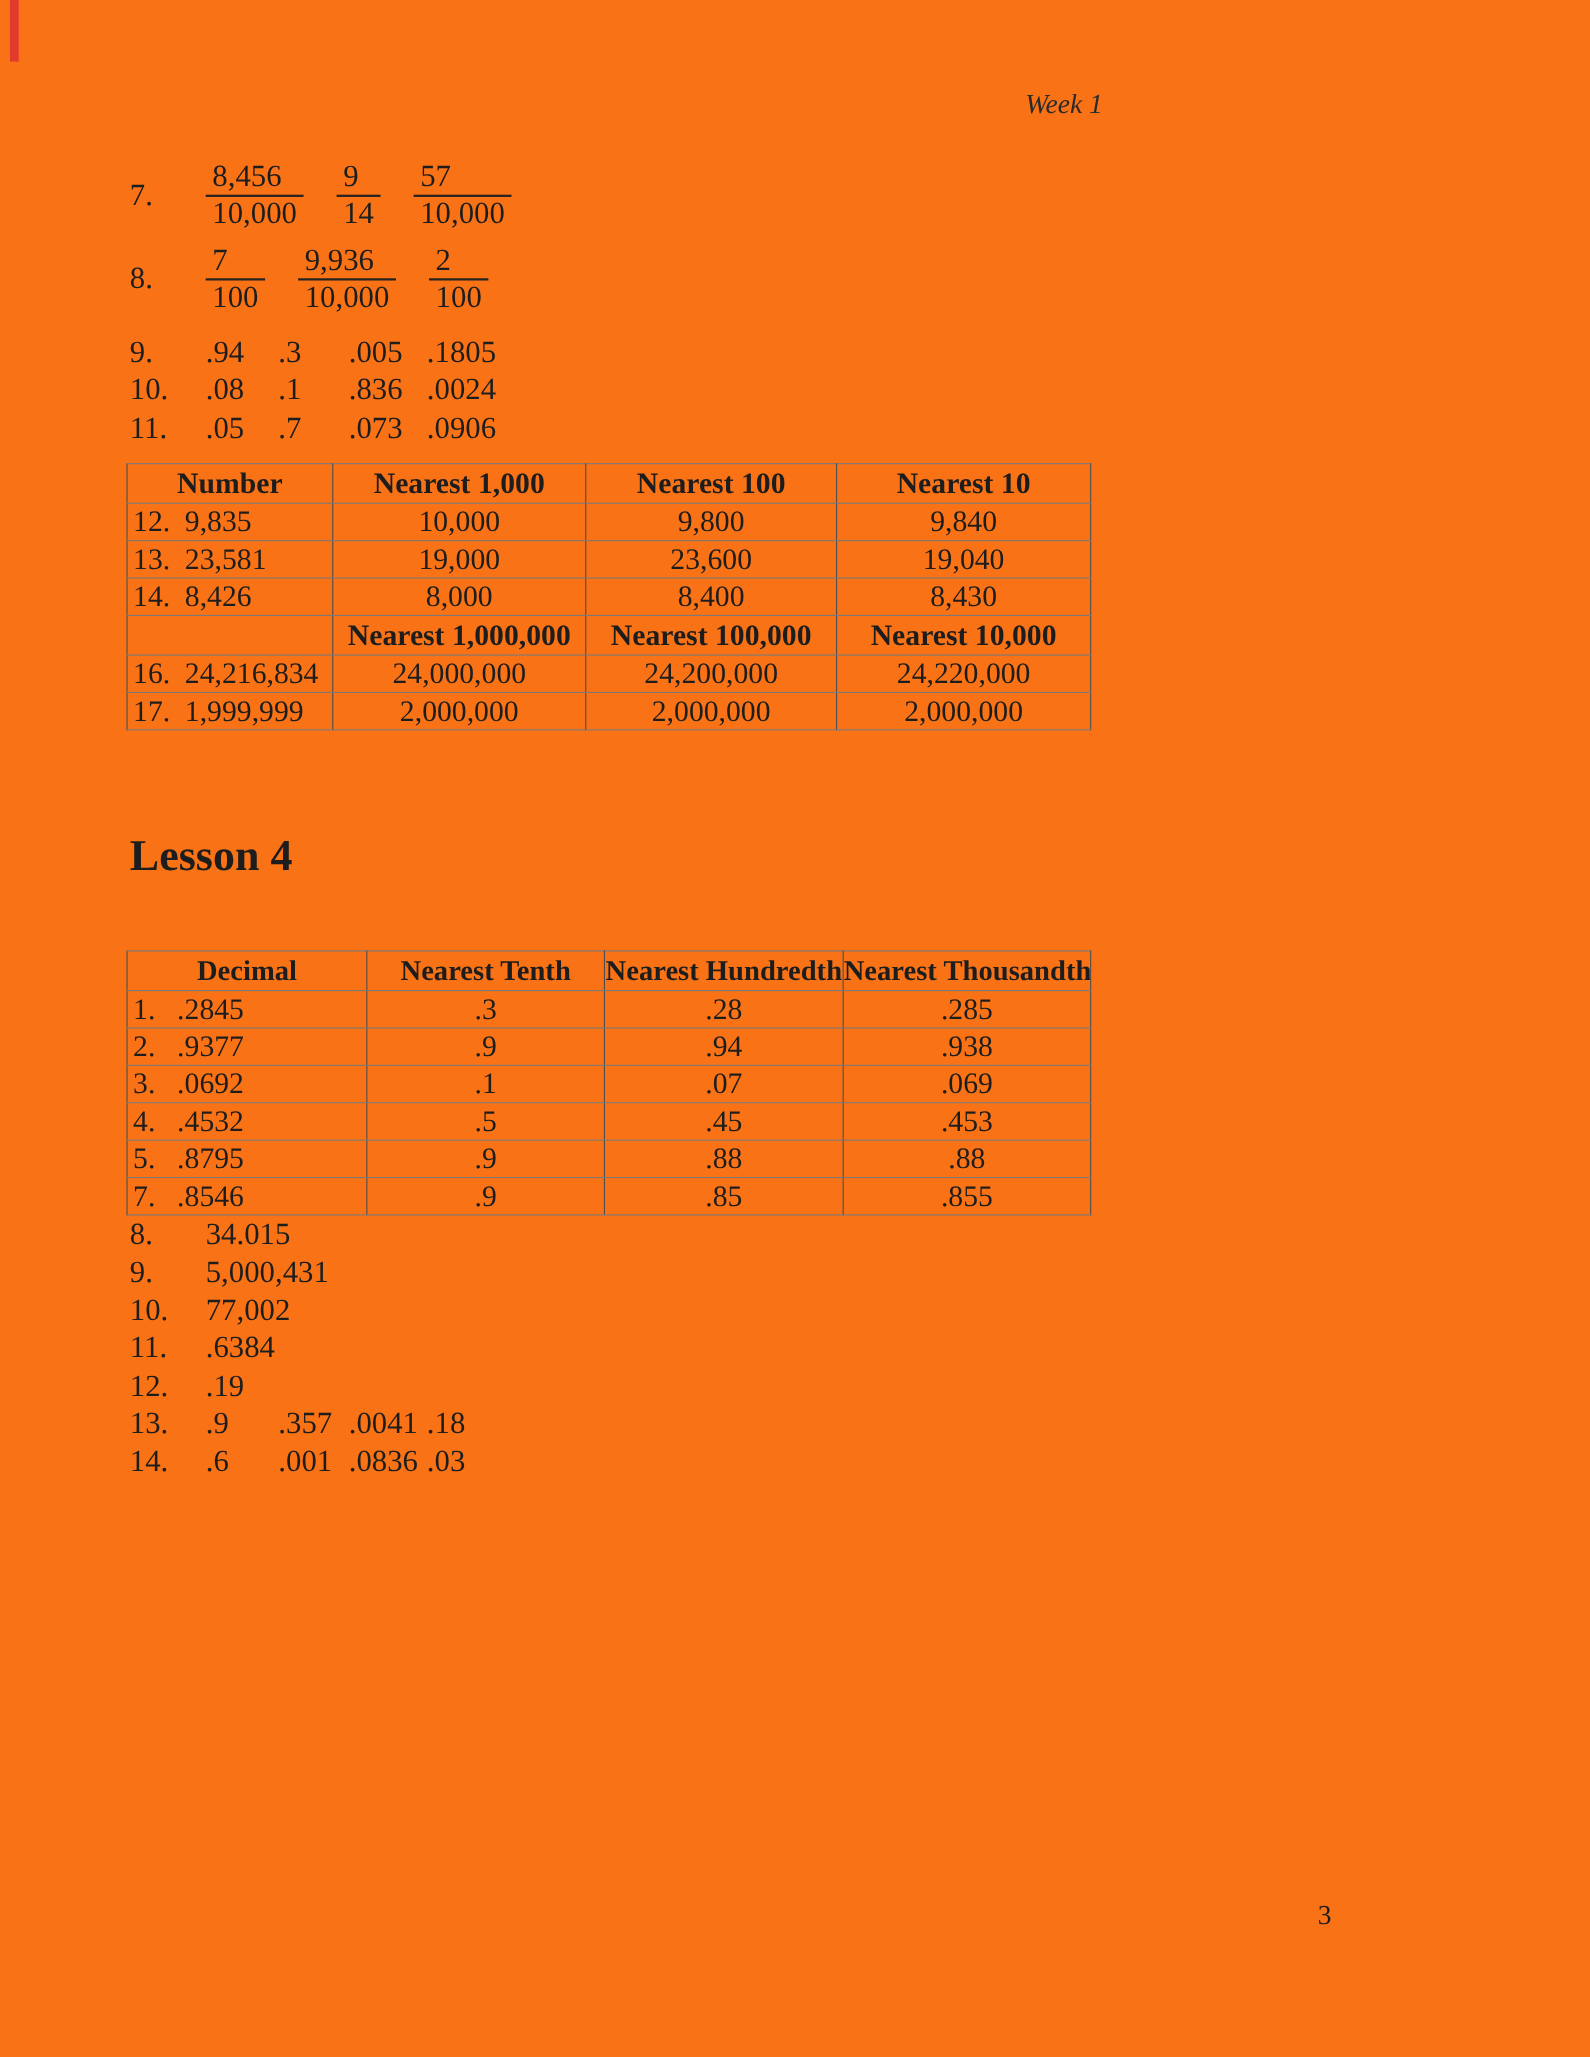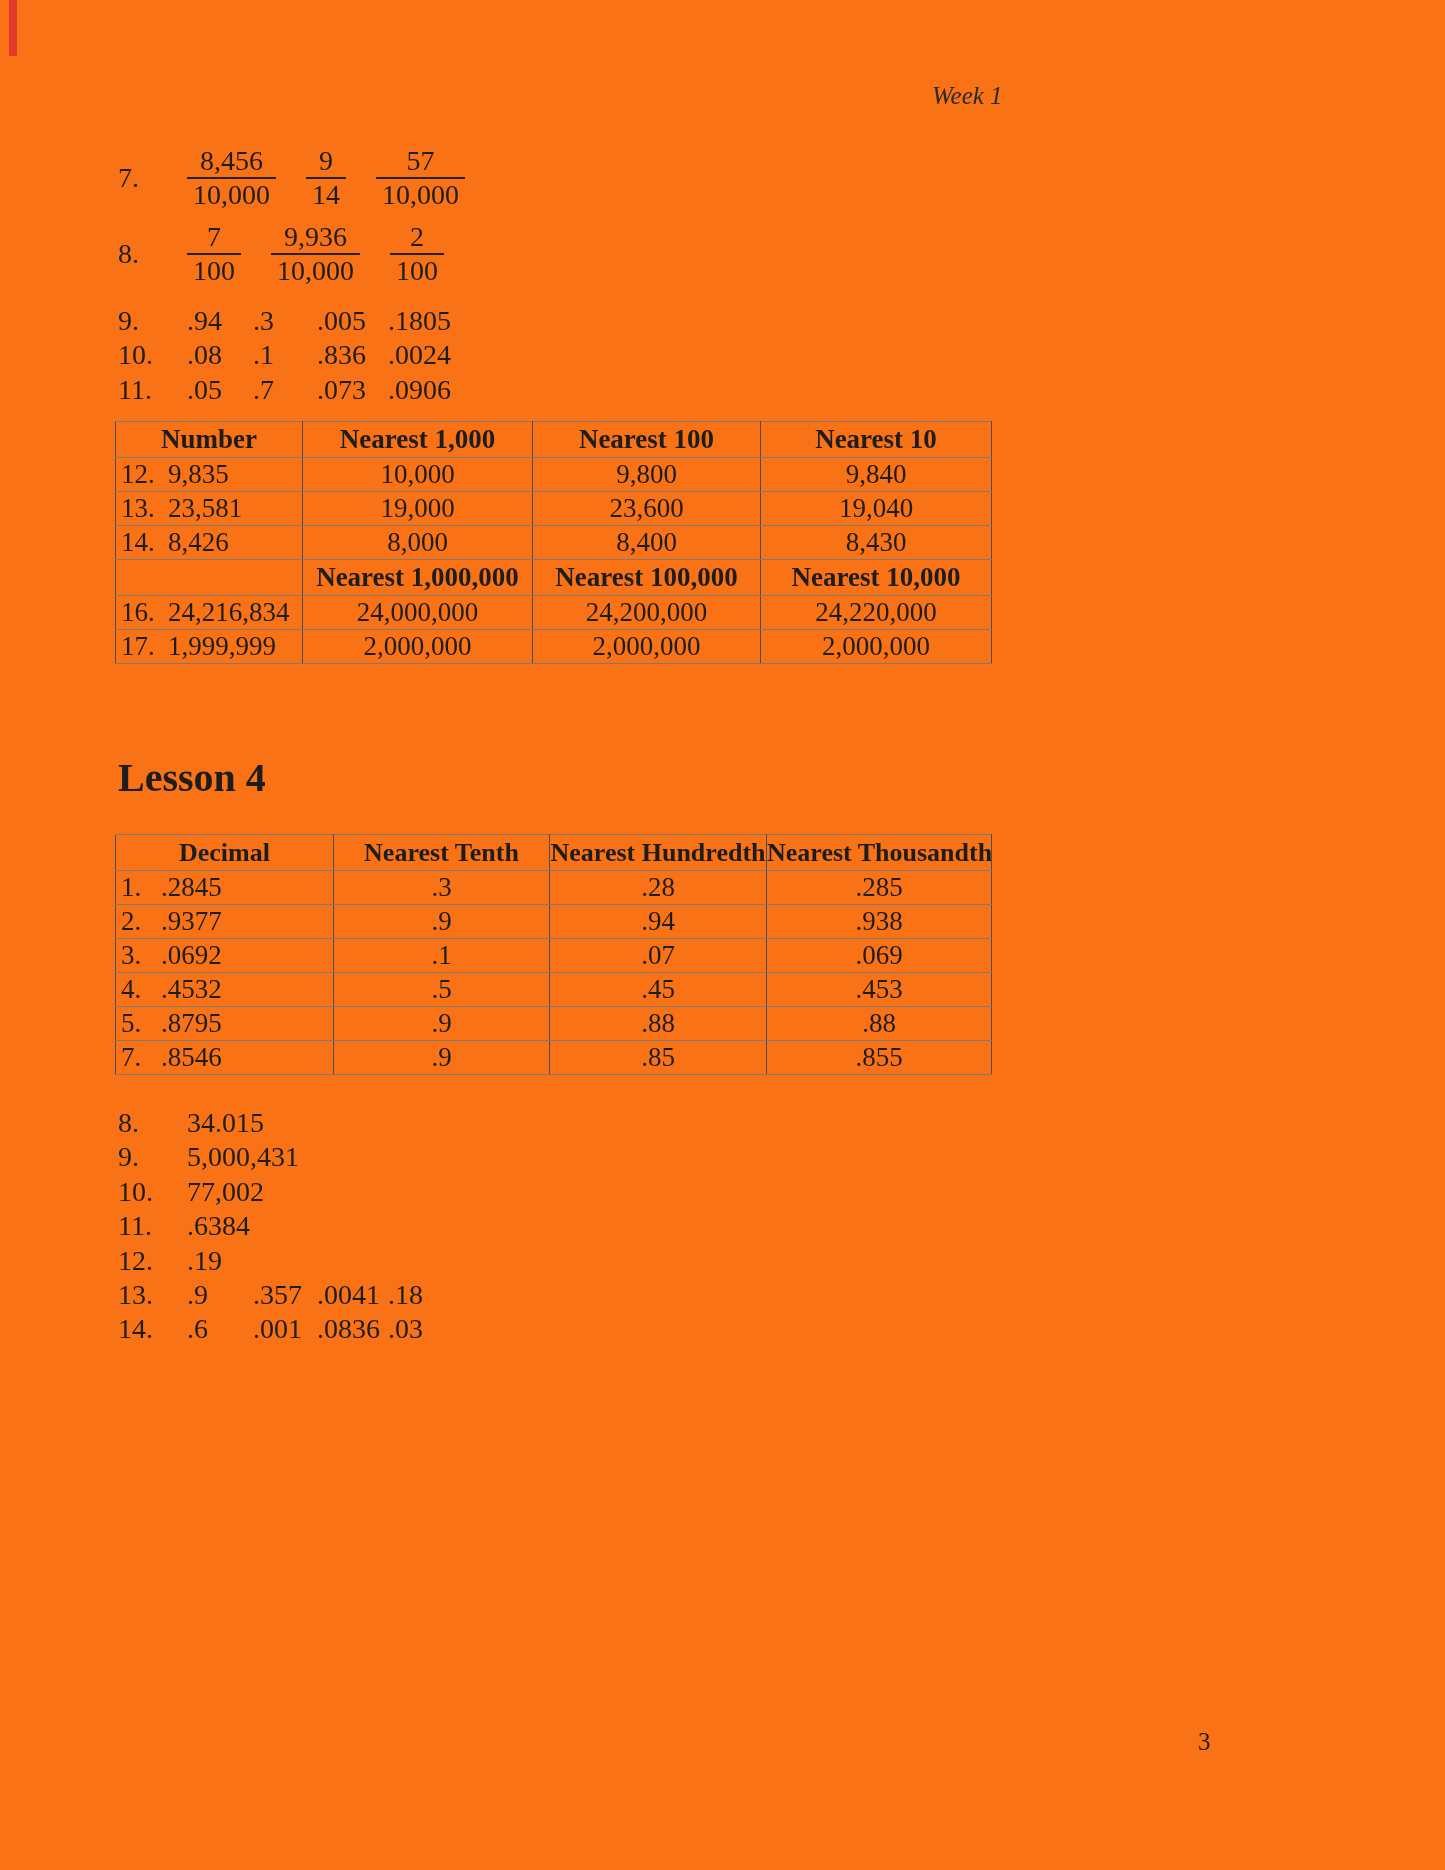--- a/index.html
+++ b/index.html
@@ -19,21 +19,21 @@
   }
   .page-number {
     position:absolute; left:1198px; top:1728px;
     font-size:25px;
   }
   
   .frac-block { position:absolute; left:118px; top:146px; }
   .frac-row { display:flex; align-items:center; margin-bottom:12px; }
   .frac-row .item-label { width:69px; font-size:28px; }
   .fracs { display:flex; column-gap:30px; align-items:center; }
-  .frac { display:inline-flex; flex-direction:column; align-items:stretch; text-align:center; font-size:28px; line-height:30px; }
+  .frac { display:inline-flex; flex-direction:column; align-items:stretch; text-align:left; font-size:28px; line-height:30px; }
   .frac .num { border-bottom:2px solid #222; padding:0 6px 1px 6px; }
   .frac .den { padding:1px 6px 0 6px; }
   
   .num-list { position:absolute; left:118px; font-size:28px; }
   .num-list .row { display:flex; line-height:34.4px; }
   .num-list .item-label { width:69px; }
   .num-list .v0 { width:66px; }
   .num-list .v1 { width:64px; }
   .num-list .v2 { width:71px; }
   .top-list { top:304px; }
@@ -49,21 +49,21 @@
     border-top-color:#7a7a7a; border-bottom-color:#7a7a7a;
     height:33px; padding:0; overflow:hidden; white-space:nowrap;
   }
   table.answers th { font-weight:bold; text-align:center; height:35px; }
   table.answers td.c { text-align:center; }
   table.answers td.first .rlabel { display:inline-block; padding-left:5px; }
   .tbl-round { top:421px; }
   .tbl-round col.c0 { width:187px; } .tbl-round col.c1 { width:230px; }
   .tbl-round col.c2 { width:228px; } .tbl-round col.c3 { width:231px; }
   .tbl-round td.first .rlabel { width:47px; }
-  .tbl-dec { top:834px; }
+  .tbl-dec { top:864px; }
   .tbl-dec col.c0 { width:218px; } .tbl-dec col.c1 { width:216px; }
   .tbl-dec col.c2 { width:217px; } .tbl-dec col.c3 { width:225px; }
   .tbl-dec td.first .rlabel { width:40px; }
   .tbl-dec th { font-size:26px; }
   .lesson-heading {
     position:absolute; left:118px; top:754px;
     font-size:40px; font-weight:bold;
   }
 </style>
 </head>

